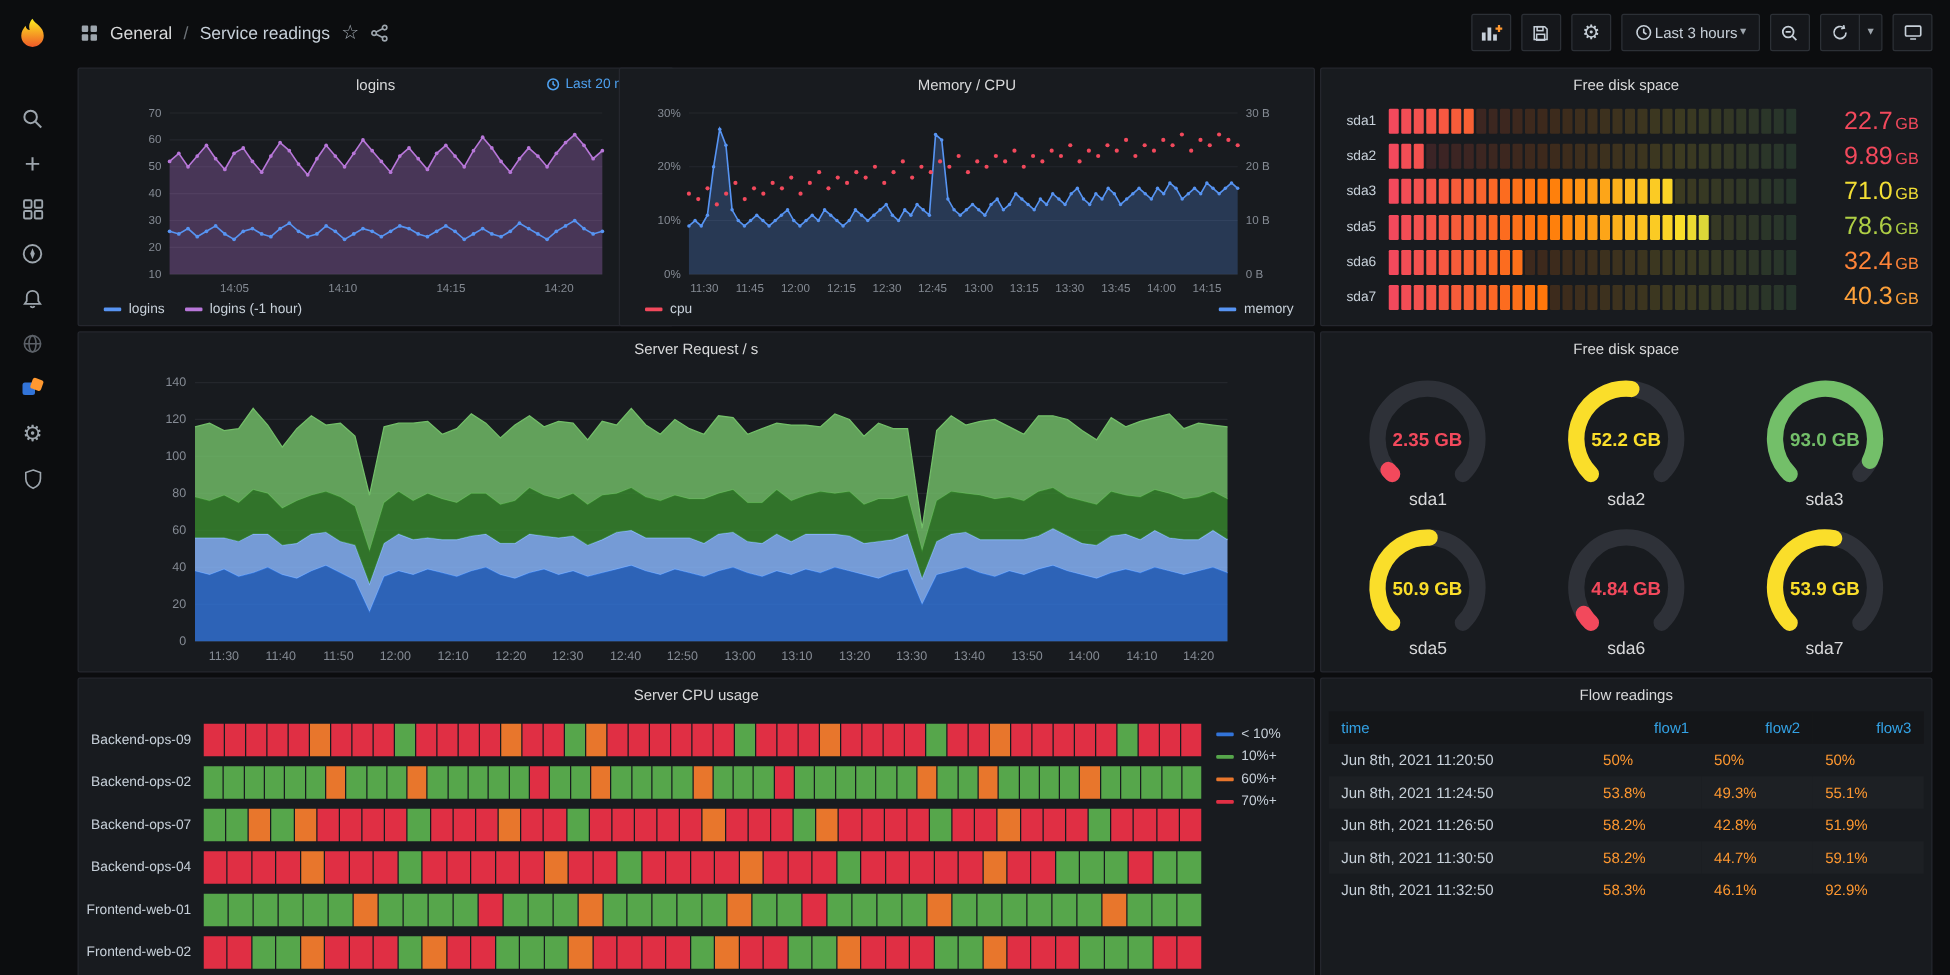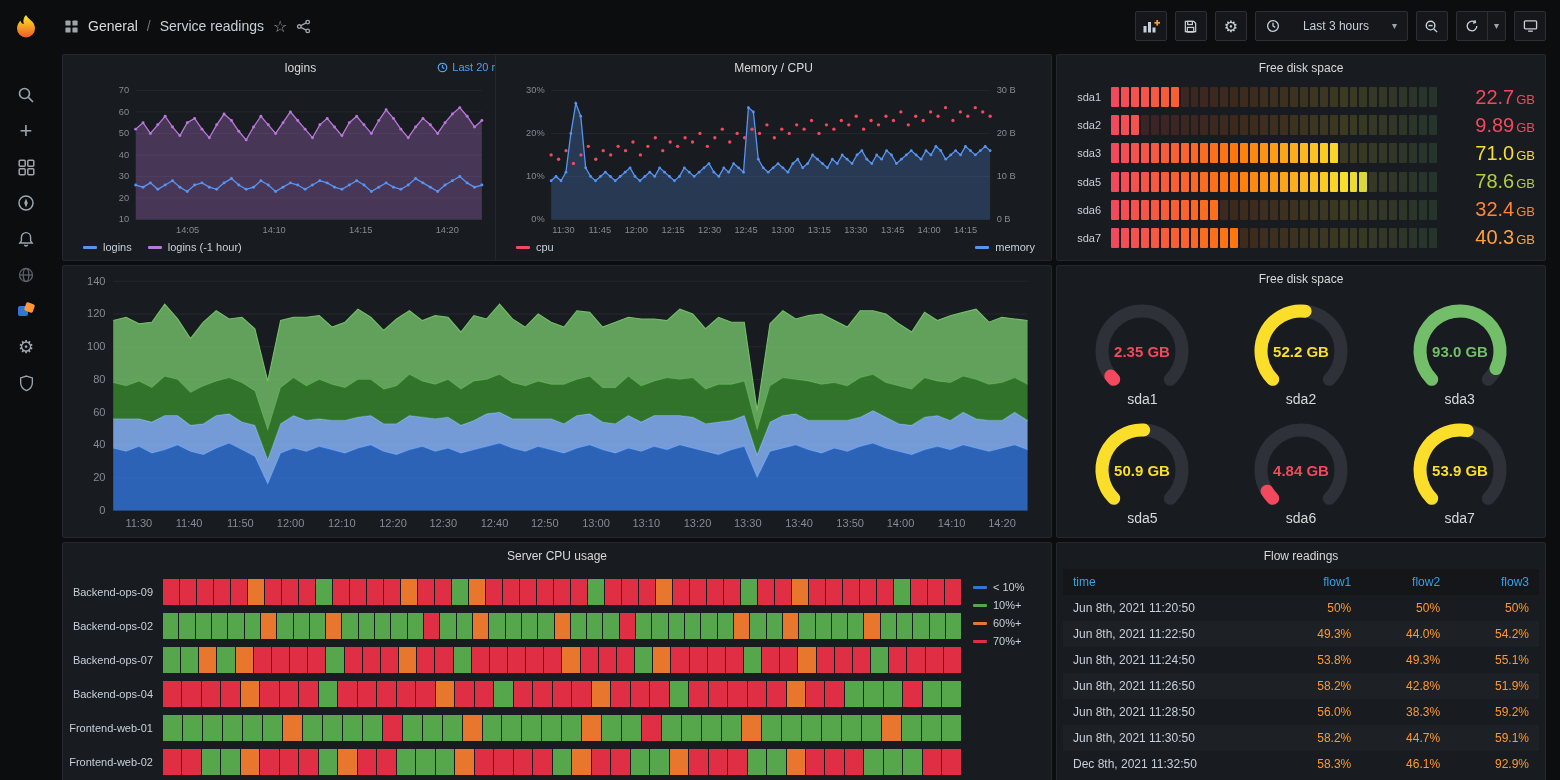--- a/index.html
+++ b/index.html
@@ -21,21 +21,21 @@
 
   
   .topbar{position:absolute;left:52px;top:0;right:0;height:52px;display:flex;align-items:center;justify-content:space-between;padding:0 14px 0 12px}
   .tb-left{display:flex;align-items:center;gap:9px;color:#9DA5AD}
   .crumb-section{color:#D8D9DA;font-size:14px;font-weight:500;cursor:pointer}
   .crumb-sep{color:#6E7379;font-size:14px}
   .crumb-page{color:#C7D0D9;font-size:14px;cursor:pointer}
   .tb-mini{color:#9DA5AD;cursor:pointer;font-size:16px;display:grid;place-items:center}
   .tb-right{display:flex;align-items:center;gap:8px}
   .tb-btn{min-width:32px;height:30px;border:1px solid #2C3036;background:#15171B;border-radius:2px;display:grid;place-items:center;color:#C7D0D9;cursor:pointer}
-  .tb-btn.wide{display:flex;align-items:center;gap:23px;padding:2px 10px;font-size:12px;white-space:nowrap}
+  .tb-btn.wide{display:flex;align-items:center;gap:2px;padding:2px 10px;font-size:12px;white-space:nowrap}
   .tb-btn.split{display:flex;align-items:stretch;padding:0}
   .tb-btn.split .seg{display:grid;place-items:center;padding:0 8px}
   .tb-btn.split .seg+.seg{border-left:1px solid #2C3036;padding:0 6px}
   .caret{font-size:10px;color:#9DA5AD;line-height:1}
 
   
   .panel{position:absolute;background:#181B1F;border:1px solid #25272E;border-radius:2px;display:flex;flex-direction:column;overflow:hidden}
   .phead{height:26px;flex:0 0 auto;display:flex;align-items:center;justify-content:center;font-size:12px;font-weight:500;color:#D8D9DA;position:relative;cursor:pointer}
   .badge{position:absolute;right:8px;top:6px;display:flex;align-items:center;gap:4px;color:#4EA1F0;font-size:11px;cursor:pointer}
   .cbody{flex:1;display:flex;padding:2px 8px 0 6px;min-height:0}
@@ -69,21 +69,21 @@
   .cpu-label{width:96px;flex:0 0 auto;text-align:right;padding-right:10px;font-size:11px;color:#C7D0D9}
   .strip{flex:1;display:flex;gap:1px;height:26px}
   .ucell{flex:1;border-radius:0}
   .cpu-legend{width:80px;flex:0 0 auto;display:flex;flex-direction:column;gap:6px;padding:2px 0 0 12px;font-size:11px;color:#C7D0D9}
 
   
   .tbl-wrap{flex:1;overflow:hidden;padding:0 6px}
   table.tbl{width:100%;border-collapse:collapse;font-size:12px;table-layout:fixed}
   table.tbl th{color:#33A2E5;font-weight:500;text-align:right;padding:6px 10px;background:#141619;cursor:pointer}
   table.tbl th:first-child{text-align:left;width:44%}
-  table.tbl td{padding:6px 10px;text-align:right;color:#FF9830}
+  table.tbl td{padding:6px 10px;text-align:left;color:#FF9830}
   table.tbl td:first-child{text-align:left;color:#C7D0D9}
   table.tbl tbody tr:nth-child(even){background:rgba(255,255,255,0.025)}
 </style>
 </head>
 <body>
 
 <nav class="sidebar">
   <div class="logo">
     <svg width="28" height="30" viewBox="0 0 28 30">
       <defs>
@@ -818,20 +818,23 @@
             <span class="cell" style="background: rgb(145, 198, 91); opacity: 0.16;"></span>
             <span class="cell" style="background: rgb(130, 194, 98); opacity: 0.16;"></span>
             <span class="cell" style="background: rgb(115, 191, 105); opacity: 0.16;"></span>
           </div>
           <span class="bar-value" style="color: rgb(255, 162, 58);">40.3<span class="bar-unit">GB</span></span>
         </div>
       </div>
   </section>
 
   <section class="panel" style="left:62px;top:265px;width:990px;height:273px">
+    <div class="phead">
+        <span>Server Request / s</span>
+      </div>
     <div class="cbody">
       <svg id="chart-requests" class="chart" viewBox="0 0 868 243">
           <line x1="34" x2="860" y1="219" y2="219" stroke="rgba(204,204,220,0.07)"></line>
           <text x="27" y="222" text-anchor="end" class="tick">0</text>
           <line x1="34" x2="860" y1="189.42857142857144" y2="189.42857142857144" stroke="rgba(204,204,220,0.07)"></line>
           <text x="27" y="192.42857142857144" text-anchor="end" class="tick">20</text>
           <line x1="34" x2="860" y1="159.85714285714286" y2="159.85714285714286" stroke="rgba(204,204,220,0.07)"></line>
           <text x="27" y="162.85714285714286" text-anchor="end" class="tick">40</text>
           <line x1="34" x2="860" y1="130.28571428571428" y2="130.28571428571428" stroke="rgba(204,204,220,0.07)"></line>
           <text x="27" y="133.28571428571428" text-anchor="end" class="tick">60</text>
@@ -1264,51 +1267,39 @@
             </tr>
           </thead>
           <tbody>
             <tr>
               <td>Jun 8th, 2021 11:20:50</td>
               <td>50%</td>
               <td>50%</td>
               <td>50%</td>
             </tr>
             <tr>
-              <td>Jun 8th, 2021 11:22:50</td>
-              <td>49.3%</td>
-              <td>44.0%</td>
-              <td>54.2%</td>
-            </tr>
-            <tr>
               <td>Jun 8th, 2021 11:24:50</td>
               <td>53.8%</td>
               <td>49.3%</td>
               <td>55.1%</td>
             </tr>
             <tr>
               <td>Jun 8th, 2021 11:26:50</td>
               <td>58.2%</td>
               <td>42.8%</td>
               <td>51.9%</td>
             </tr>
             <tr>
-              <td>Jun 8th, 2021 11:28:50</td>
-              <td>56.0%</td>
-              <td>38.3%</td>
-              <td>59.2%</td>
-            </tr>
-            <tr>
               <td>Jun 8th, 2021 11:30:50</td>
               <td>58.2%</td>
               <td>44.7%</td>
               <td>59.1%</td>
             </tr>
             <tr>
-              <td>Dec 8th, 2021 11:32:50</td>
+              <td>Jun 8th, 2021 11:32:50</td>
               <td>58.3%</td>
               <td>46.1%</td>
               <td>92.9%</td>
             </tr>
           </tbody>
         </table>
     </div>
   </section>
 
 </main>

